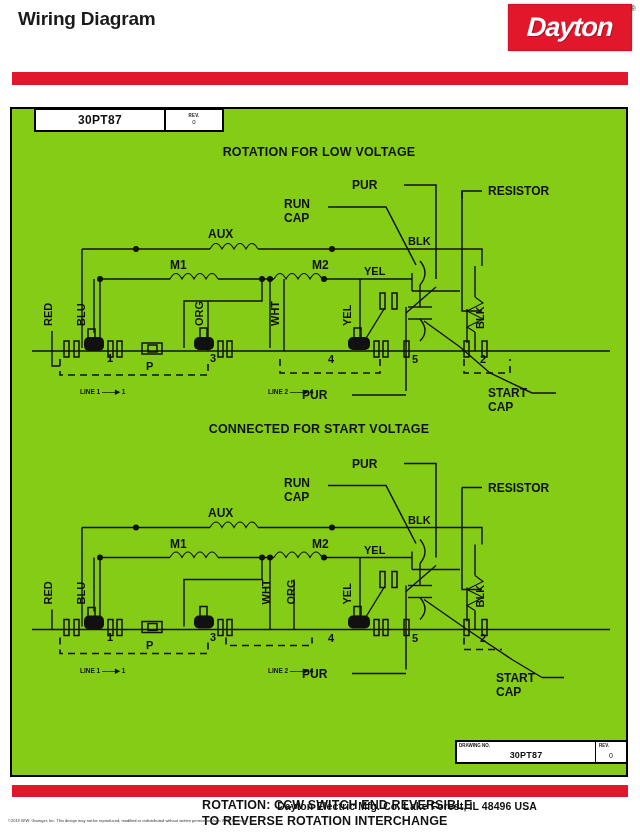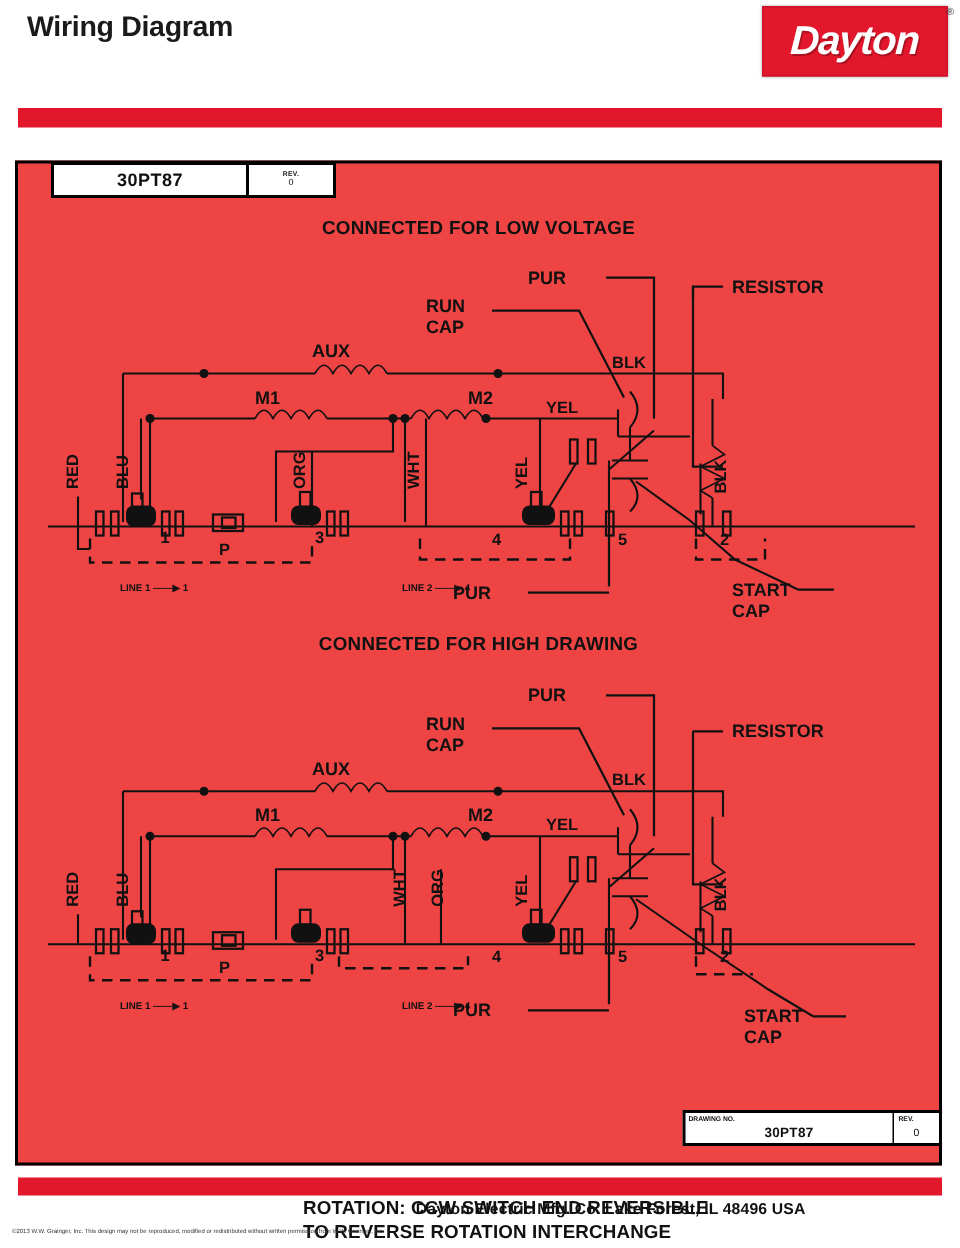--- a/index.html
+++ b/index.html
@@ -43,21 +43,21 @@
     background:#e3172c;
   }
   .red-bar-bottom{
     position:absolute;left:12px;top:785px;width:616px;height:12px;
     background:#e3172c;
   }
 
   
   .frame{
     position:absolute;left:10px;top:107px;width:618px;height:670px;
-    border:2px solid #000;box-sizing:border-box;background:#ef4444;
+    border:2px solid #000;box-sizing:border-box;background:#84cc16;
   }
   .titleblock-top{
     position:absolute;left:22px;top:-1px;width:190px;height:24px;
     border:2px solid #000;box-sizing:border-box;display:flex;background:#fff;
   }
   .tb-num{
     flex:1;display:flex;align-items:center;justify-content:center;
     font-size:12px;font-weight:bold;letter-spacing:.3px;
     border-right:2px solid #000;
   }
@@ -136,21 +136,21 @@
   <div class="frame">
 
     <div class="titleblock-top">
       <div class="tb-num">30PT87</div>
       <div class="tb-rev">
         <span class="rl">REV.</span>
         <span class="rv">0</span>
       </div>
     </div>
 
-    <div class="diagram-title" style="top:36px;">CONNECTED FOR LOW VOLTAGE</div>
+    <div class="diagram-title" style="top:36px;">ROTATION FOR LOW VOLTAGE</div>
 
     <svg width="614" height="285" viewBox="0 0 614 285" style="position:absolute;left:0;top:52px;">
 
       <path class="wire" d="M70 88 L198 88"></path>
       <path class="wire" d="M246 88 L430 88"></path>
 
       <g>
         <path class="wire-thin" d="M198 88 q6 -11 12 0 q6 -11 12 0 q6 -11 12 0 q6 -11 12 0"></path>
       </g>
       <circle class="dot" cx="124" cy="88" r="3"></circle>
@@ -287,21 +287,21 @@
 
       <path class="lead" d="M394 230 L394 190"></path>
       <path class="lead" d="M340 234 L394 234"></path>
       <text class="lbl-big" x="290" y="238">PUR</text>
 
       <path class="lead" d="M520 232 L544 232"></path>
       <text class="lbl-big" x="476" y="236">START</text>
       <text class="lbl-big" x="476" y="250">CAP</text>
     </svg>
 
-    <div class="diagram-title" style="top:313px;">CONNECTED FOR HIGH DRAWING</div>
+    <div class="diagram-title" style="top:313px;">CONNECTED FOR START VOLTAGE</div>
 
     <svg width="614" height="290" viewBox="0 0 614 285" style="position:absolute;left:0;top:328px;">
 
       <path class="wire" d="M70 88 L198 88"></path>
       <path class="wire" d="M246 88 L430 88"></path>
       <g>
         <path class="wire-thin" d="M198 88 q6 -11 12 0 q6 -11 12 0 q6 -11 12 0 q6 -11 12 0"></path>
       </g>
       <circle class="dot" cx="124" cy="88" r="3"></circle>
       <circle class="dot" cx="320" cy="88" r="3"></circle>

